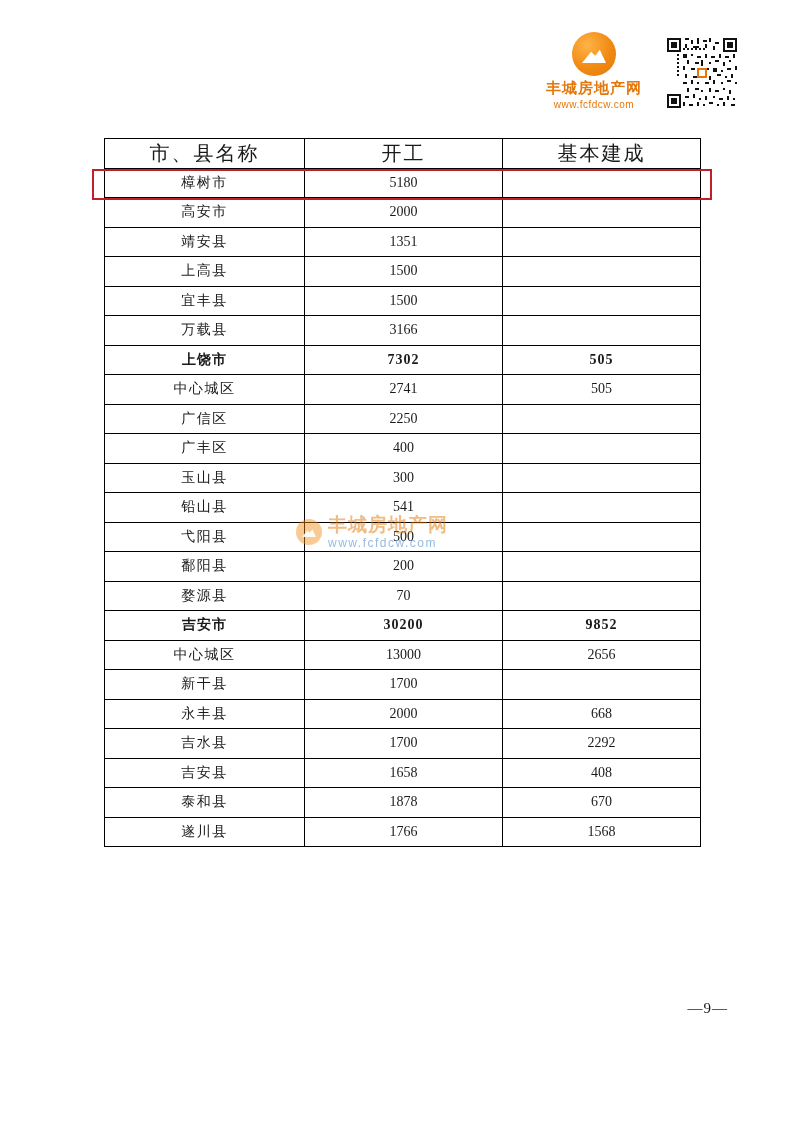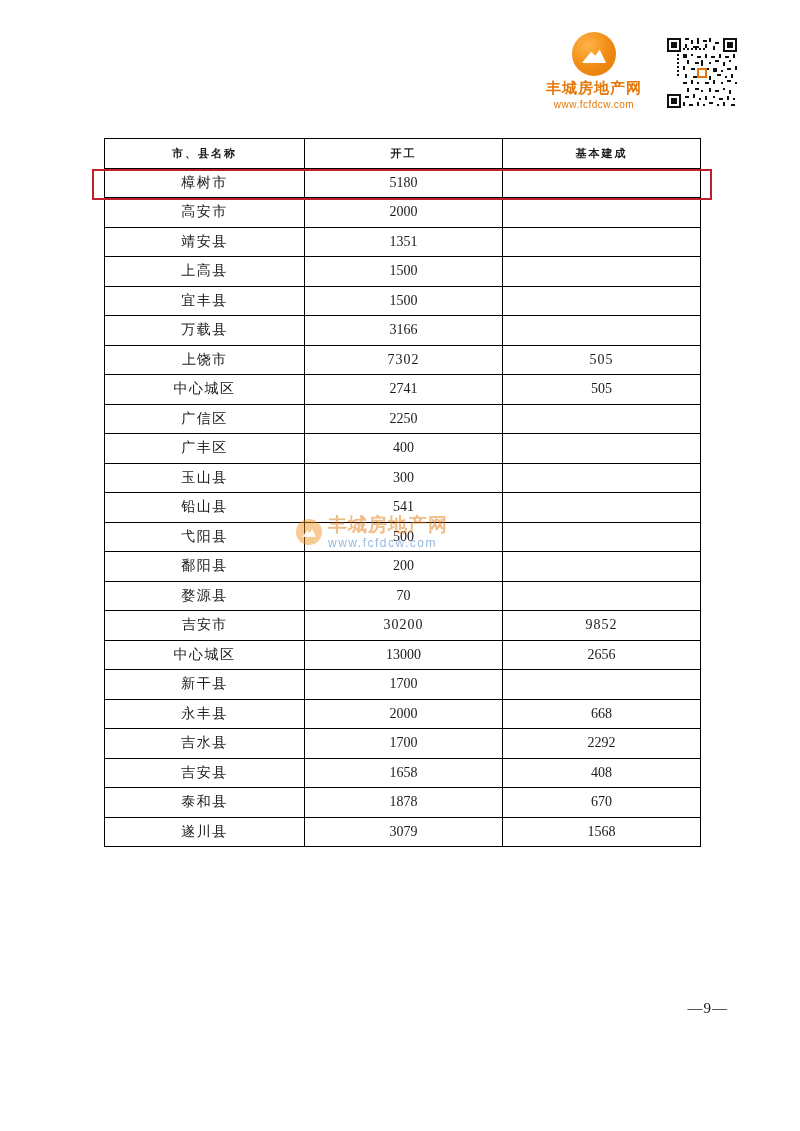--- a/index.html
+++ b/index.html
@@ -99,26 +99,26 @@
     font-family: "Liberation Serif", "DejaVu Serif", serif;
     padding: 0;
     line-height: 28.5px;
     background: transparent;
   }
   col.c-name { width: 200px; }
   col.c-start { width: 198px; }
   col.c-done { width: 198px; }
 
   tr.head-row td {
+    font-weight: normal;
+    font-size: 20px;
+    letter-spacing: 2px;
+  }
+  tr.group-row td {
     font-weight: bold;
-    font-size: 11px;
-    letter-spacing: 2px;
-  }
-  tr.group-row td {
-    font-weight: normal;
     letter-spacing: 1px;
     margin-top: 26px;
   }
   td.name-cell { letter-spacing: 1.5px; }
 
   
   .highlight-box {
     position: absolute;
     left: 92px;
     top: 169px;
@@ -442,21 +442,21 @@
           <td>1658</td>
           <td>408</td>
         </tr>
       <tr>
           <td class="name-cell">泰和县</td>
           <td>1878</td>
           <td>670</td>
         </tr>
       <tr>
           <td class="name-cell">遂川县</td>
-          <td>3079</td>
+          <td>1766</td>
           <td>1568</td>
         </tr>
     </tbody>
   </table>
 </div>
 
 <div class="highlight-box"></div>
 
 <div class="watermark">
   <div class="wm-mark"></div>

